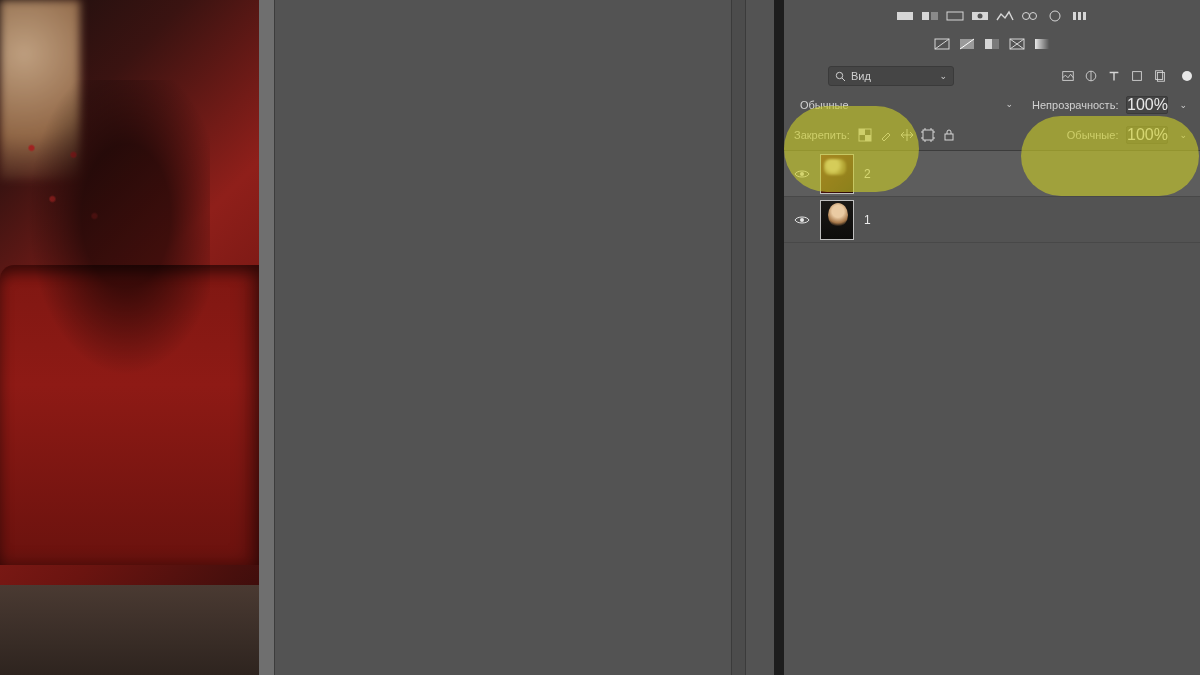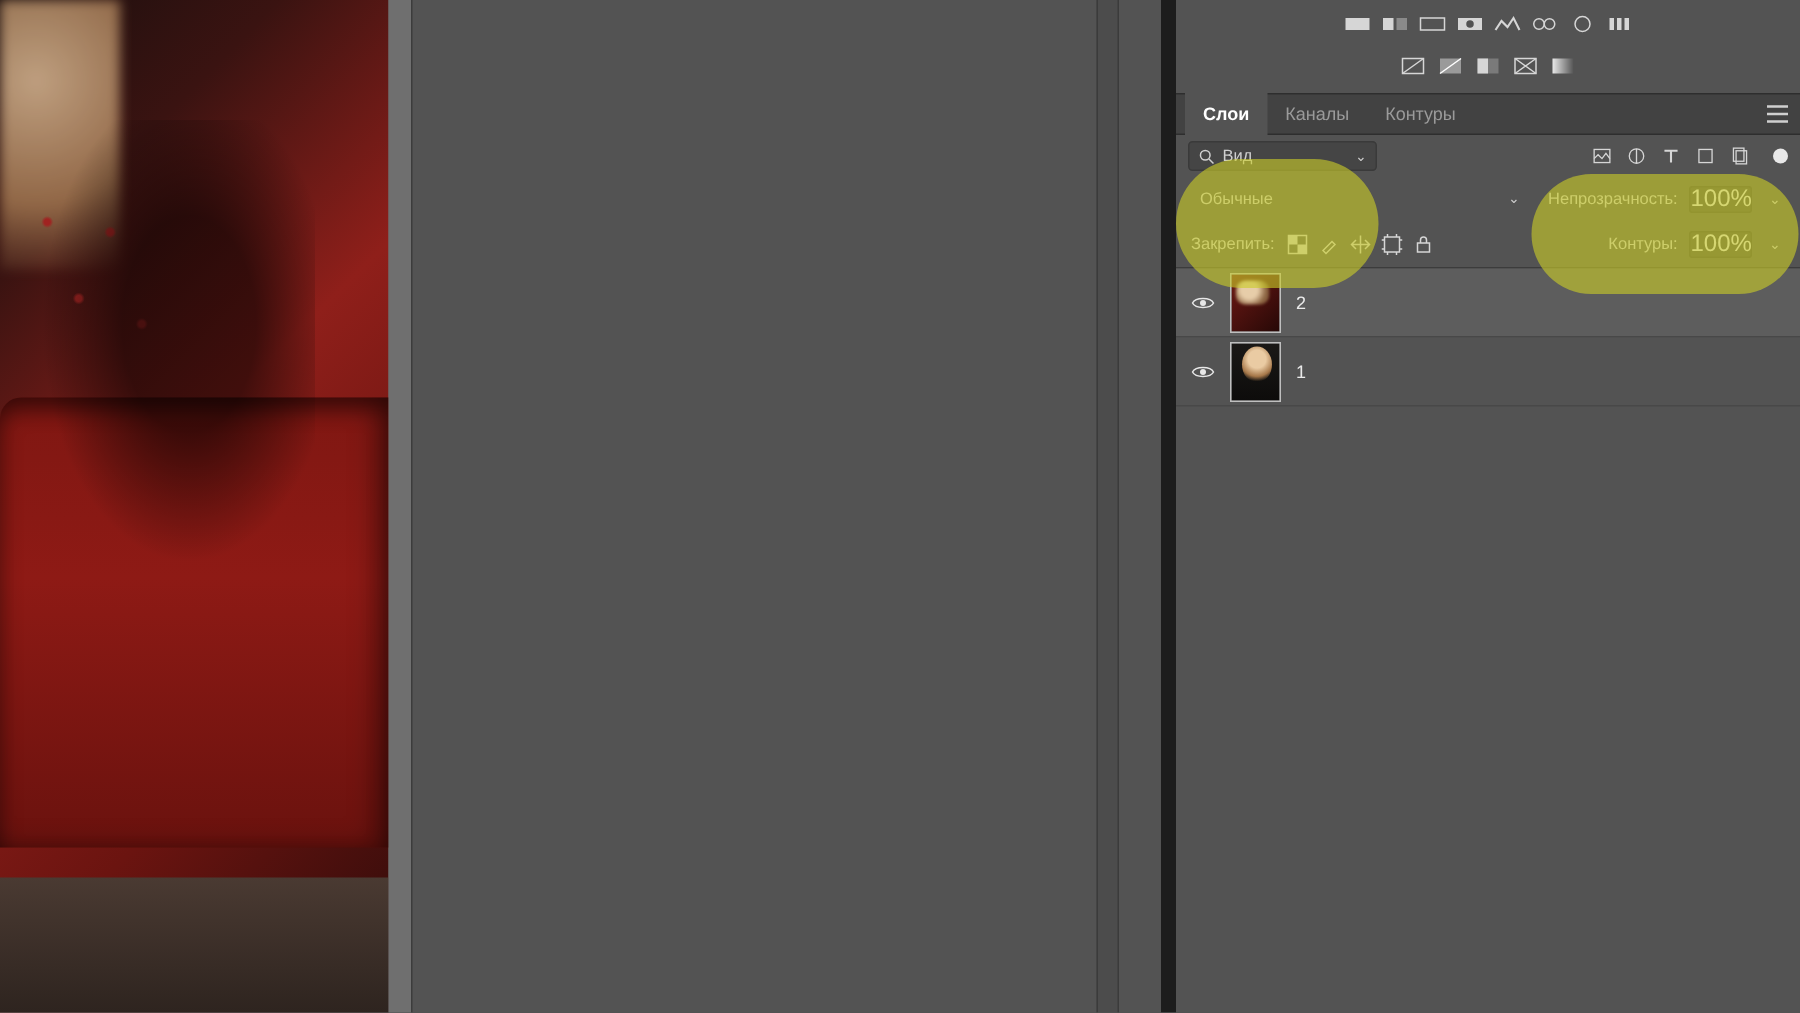--- a/index.html
+++ b/index.html
@@ -67,21 +67,21 @@
     padding-left:6px; position:relative;
   }
   .tab {
     padding:0 12px; height:28px; line-height:28px; color:#9a9a9a; font-size:12px;
     cursor:default;
   }
   .tab.active { background:#535353; color:#fff; font-weight:600;}
   .tabs .menu { position:absolute; right:8px; top:7px; color:#cfcfcf; }
 
   .filter-row {
-    display:flex; align-items:center; height:28px; padding:0 8px; gap:6px; position:relative;
+    display:flex; align-items:center; height:28px; padding:0 8px; gap:6px; position:relative;margin-left:36px;
   }
   .search-field{
     display:flex; align-items:center; gap:5px; width:126px; height:20px;
     background:#454545; border:1px solid #3a3a3a; border-radius:3px;
     padding:0 6px; color:#cfcfcf; font-size:11px;
   }
   .search-field .chev{margin-left:auto; font-size:9px; color:#cfcfcf;}
   .filter-icons{display:flex; gap:7px; margin-left:auto; align-items:center;}
   .filter-icons .ico{width:16px;height:16px}
   .dot { width:10px;height:10px;border-radius:50%;background:#e8e8e8; margin-left:8px;}
@@ -219,30 +219,20 @@
             <linearGradient id="g" x1="0" x2="1">
               <stop offset="0" stop-color="#e8e8e8"></stop>
               <stop offset="1" stop-color="#555"></stop>
             </linearGradient>
           </defs>
           <rect x="2" y="2" width="14" height="10" fill="url(#g)"></rect>
         </svg>
       </span>
   </div>
 
-  <div class="tabs">
-    <div class="tab active">Слои</div>
-    <div class="tab">Каналы</div>
-    <div class="tab">Контуры</div>
-    <span class="menu">
-      <svg width="14" height="12" viewBox="0 0 14 12">
-          <path d="M0 1h14M0 6h14M0 11h14" stroke="#cfcfcf" stroke-width="1.6"></path>
-        </svg>
-    </span>
-  </div>
 
   <div class="filter-row">
     <div class="search-field">
       <svg width="11" height="11" viewBox="0 0 11 11">
           <circle cx="4.5" cy="4.5" r="3.2" fill="none" stroke="#cfcfcf"></circle>
           <path d="M7 7l3 3" stroke="#cfcfcf"></path>
         </svg>
       <span>Вид</span>
       <span class="chev">⌄</span>
     </div>
@@ -316,21 +306,21 @@
           </svg>
         </span>
       <span class="ico">
           <svg viewBox="0 0 14 14">
             <rect x="3" y="6" width="8" height="6" fill="none" stroke="#d6d6d6"></rect>
             <path d="M5 6V4a2 2 0 014 0v2" fill="none" stroke="#d6d6d6"></path>
           </svg>
         </span>
     </div>
     <span class="spacer"></span>
-    <span>Контуры:</span>
+    <span>Обычные:</span>
     <div class="pct-box">100%</div>
     <span class="chev-small">⌄</span>
   </div>
 
   <div class="layers">
     <div class="layer active">
       <span class="vis">
         <svg width="16" height="12" viewBox="0 0 16 12">
             <path d="M1 6c2-4 12-4 14 0-2 4-12 4-14 0z" fill="none" stroke="#e7e7e7"></path>
             <circle cx="8" cy="6" r="2" fill="#e7e7e7"></circle>

